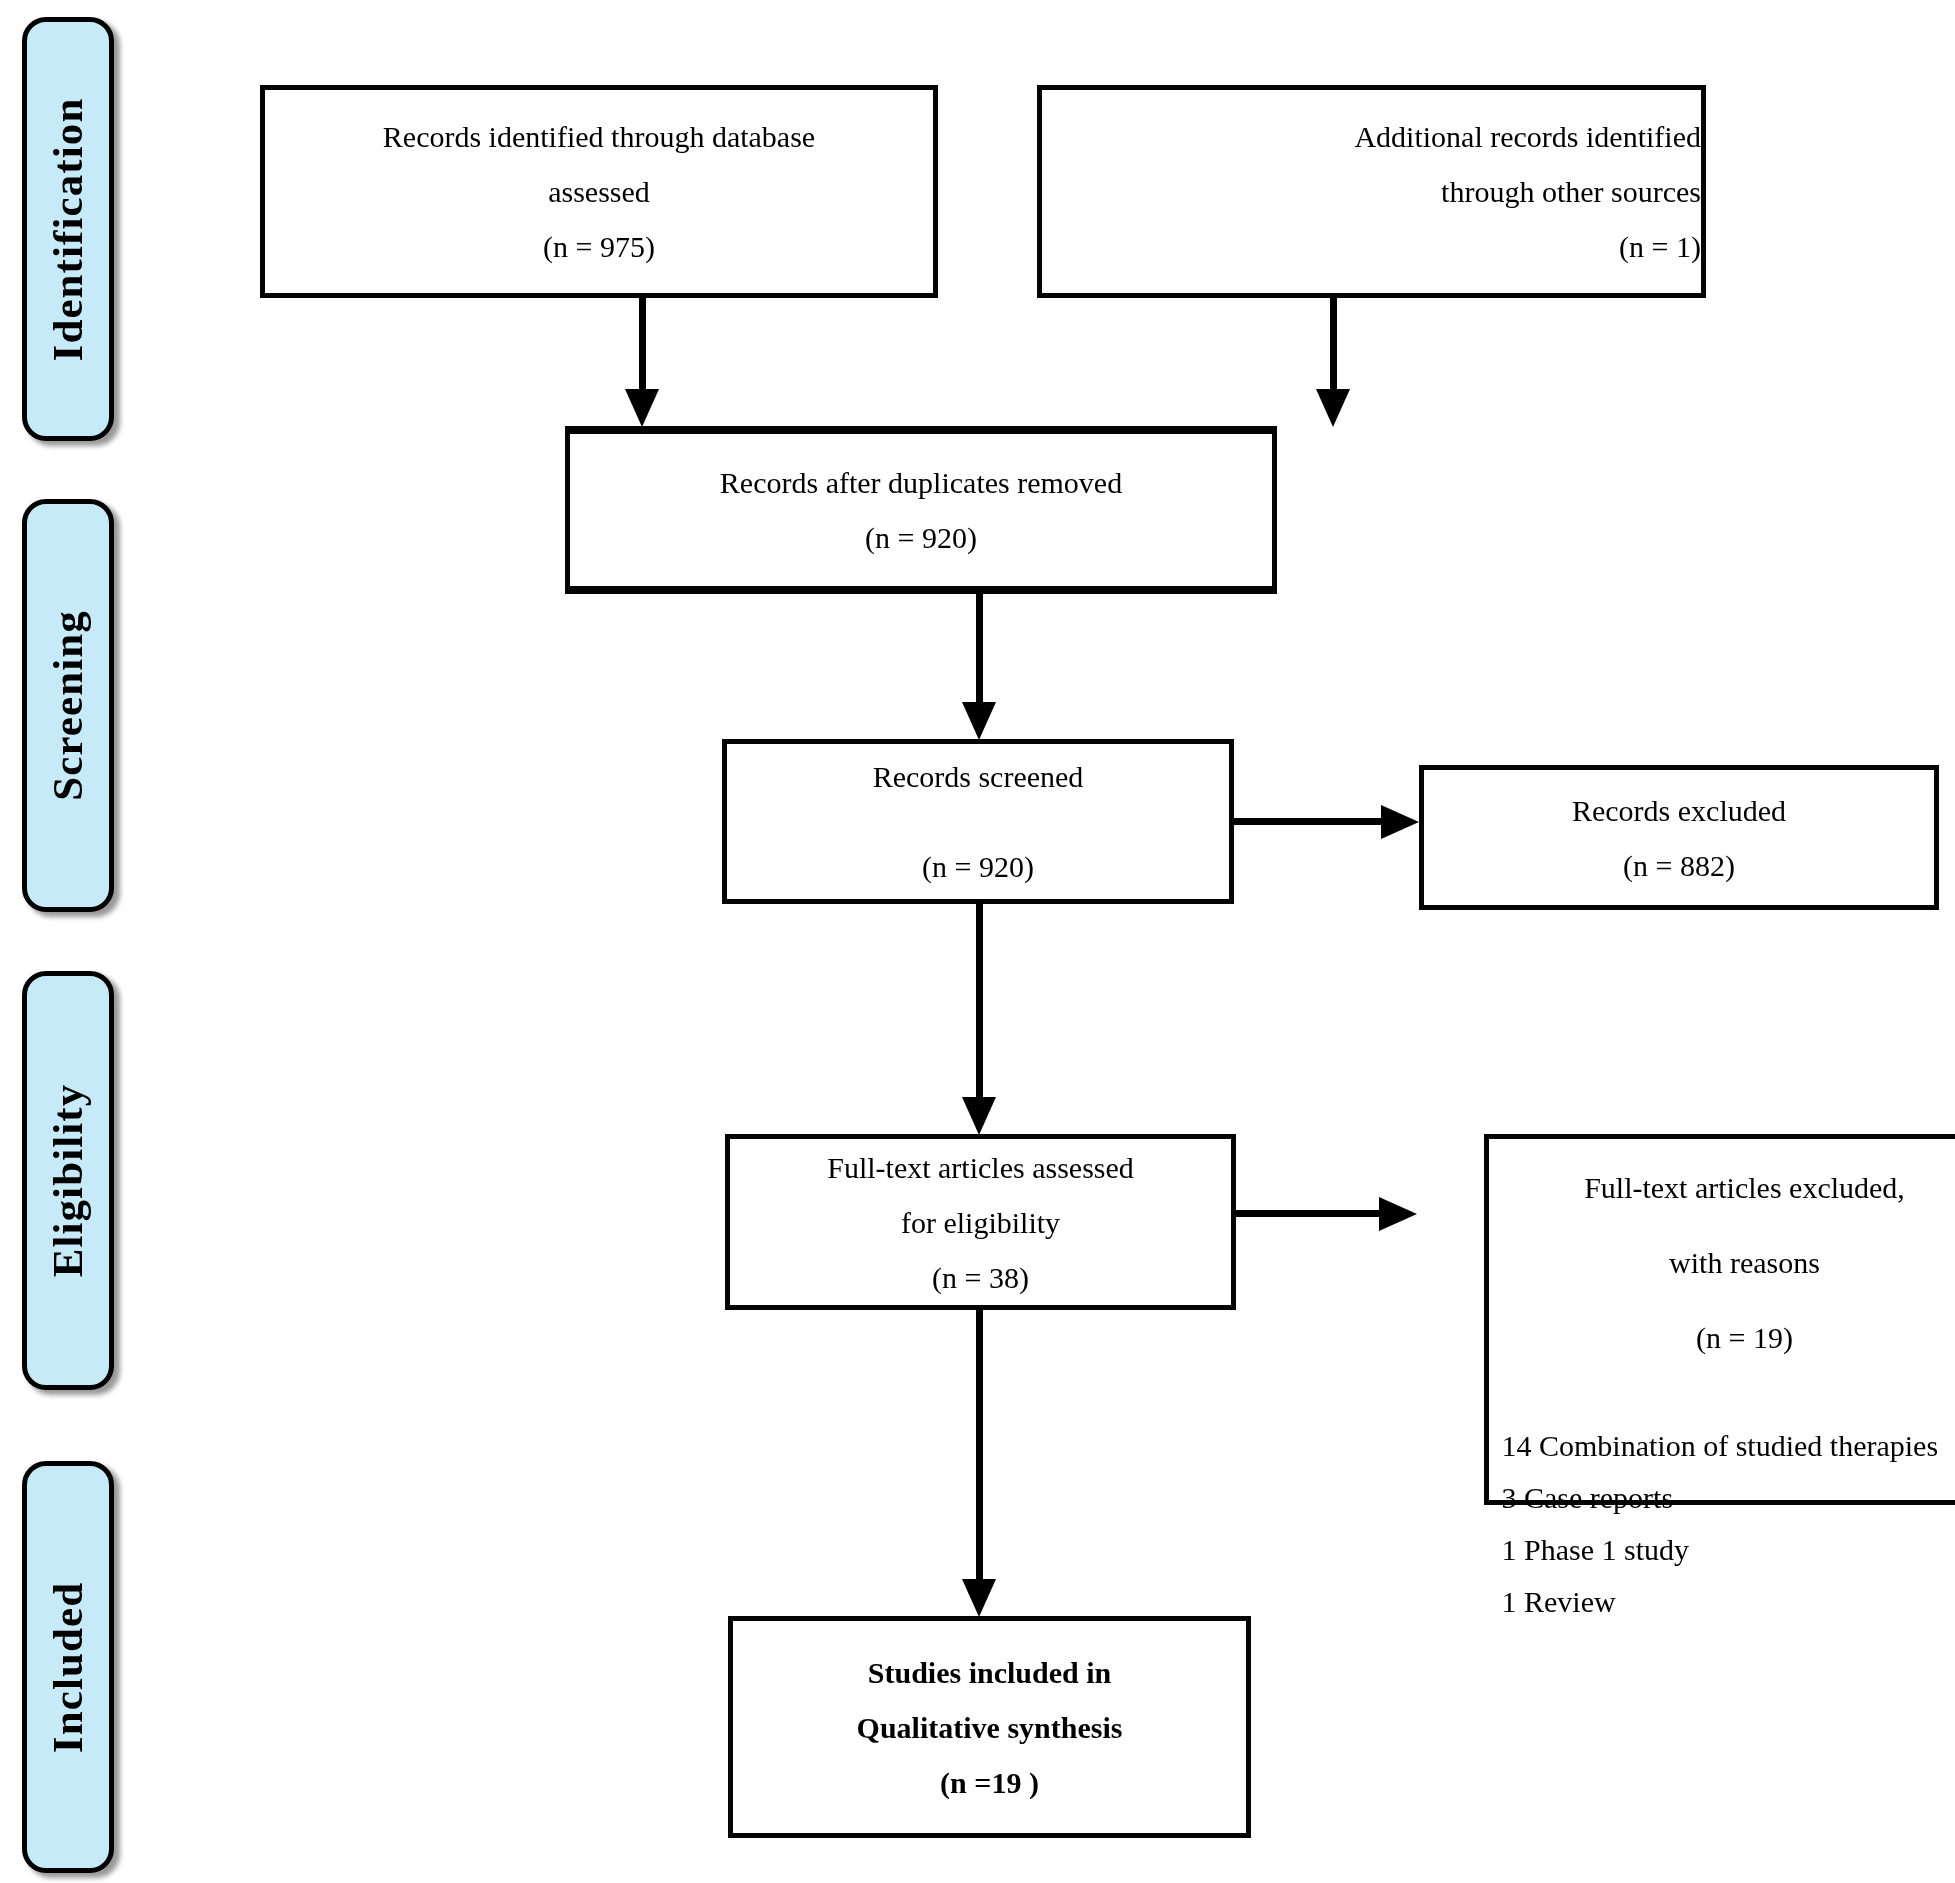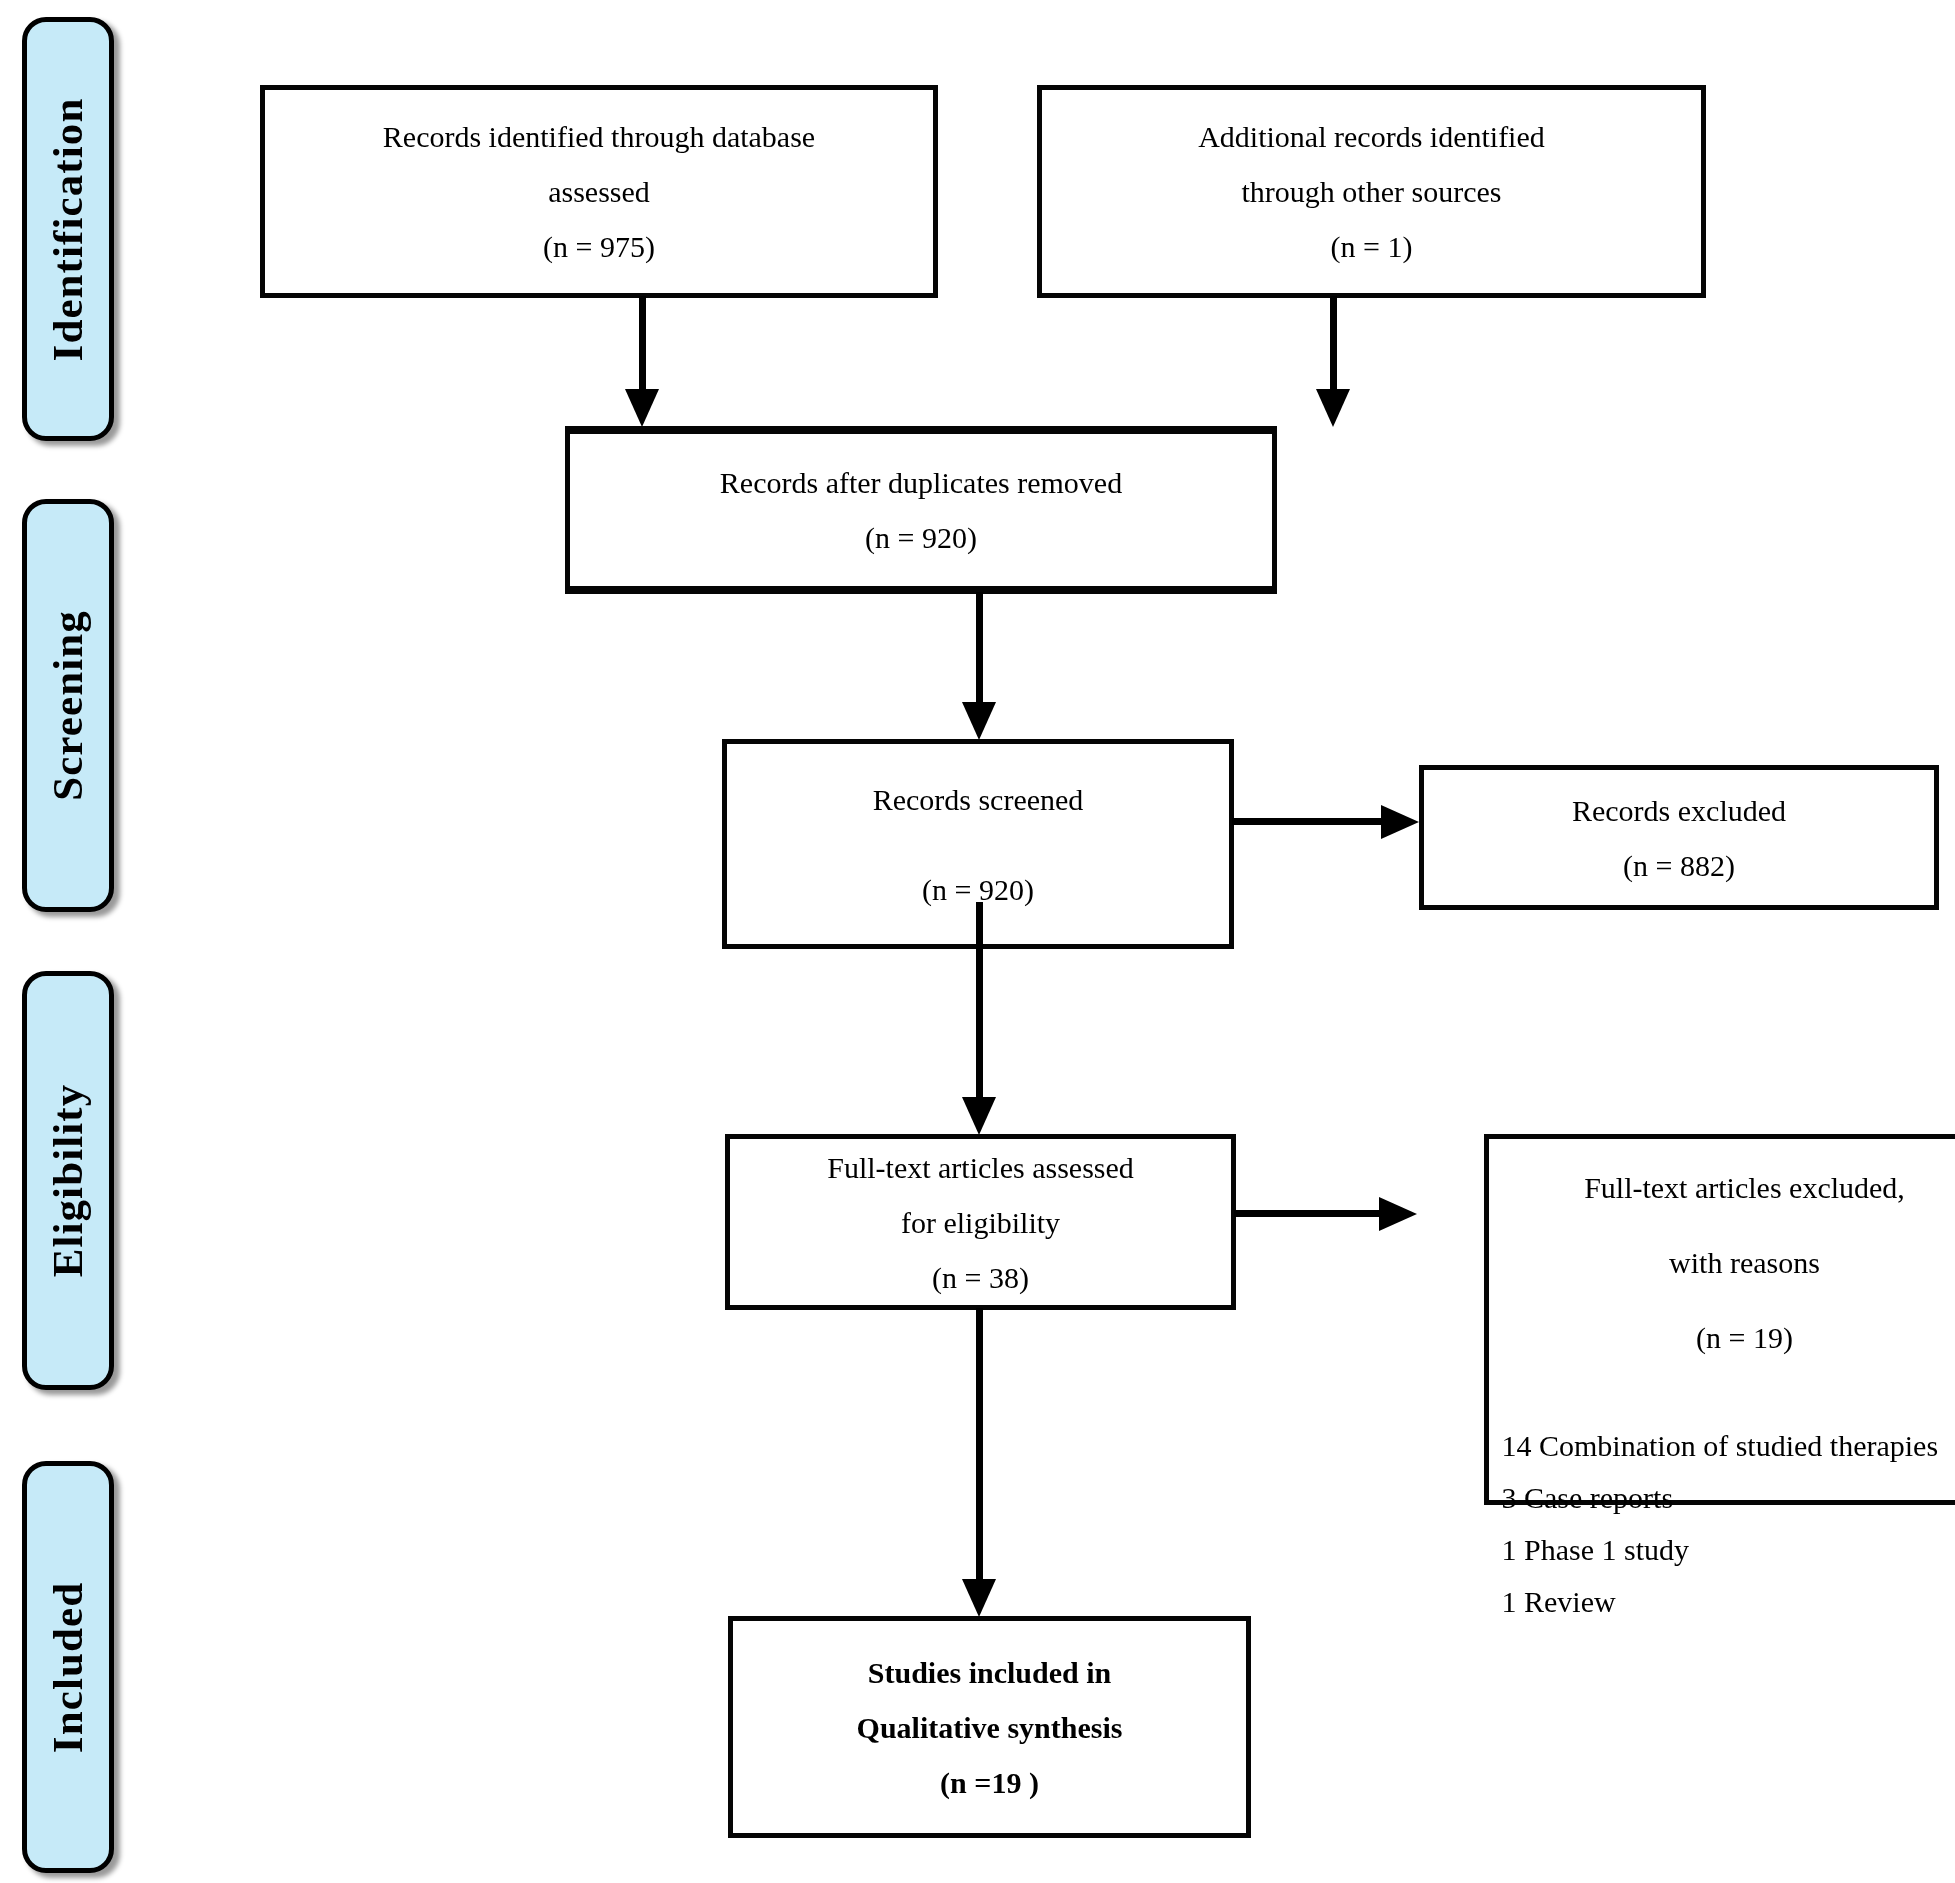--- a/index.html
+++ b/index.html
@@ -98,41 +98,41 @@
   <div class="side-label" style="top:1461px; height:412px;">
     <span class="vtext">Included</span>
   </div>
 
   <div class="fbox" style="left:260px; top:85px; width:678px; height:213px;">
     <div class="line">Records identified through database</div>
     <div class="line">assessed</div>
     <div class="line">(n = 975)</div>
   </div>
 
-  <div class="fbox" style="left:1037px; top:85px; width:669px; height:213px;">
+  <div class="fbox" style="left:1037px; top:85px; width:669px; height:213px;text-align:right;">
     <div class="line">Additional records identified</div>
     <div class="line">through other sources</div>
     <div class="line">(n = 1)</div>
   </div>
 
   <div class="vline" style="left:639px; top:296px; height:93px;"></div>
   <div class="head-down" style="left:625px; top:389px;"></div>
 
   <div class="vline" style="left:1330px; top:296px; height:93px;"></div>
   <div class="head-down" style="left:1316px; top:389px;"></div>
 
   <div class="fbox thick-h" style="left:565px; top:426px; width:712px; height:168px;">
     <div class="line">Records after duplicates removed</div>
     <div class="line">(n = 920)</div>
   </div>
 
   <div class="vline" style="left:976px; top:592px; height:110px;"></div>
   <div class="head-down" style="left:962px; top:702px;"></div>
 
-  <div class="fbox" style="left:722px; top:739px; width:512px; height:210px;gap:35px;">
+  <div class="fbox" style="left:722px; top:739px; width:512px; height:165px;gap:35px;">
     <div class="line">Records screened</div>
     <div class="line">(n = 920)</div>
   </div>
 
   <div class="hline" style="left:1232px; top:818px; width:150px;"></div>
   <div class="head-right" style="left:1381px; top:805px;"></div>
 
   <div class="fbox" style="left:1419px; top:765px; width:520px; height:145px;">
     <div class="line">Records excluded</div>
     <div class="line">(n = 882)</div>

